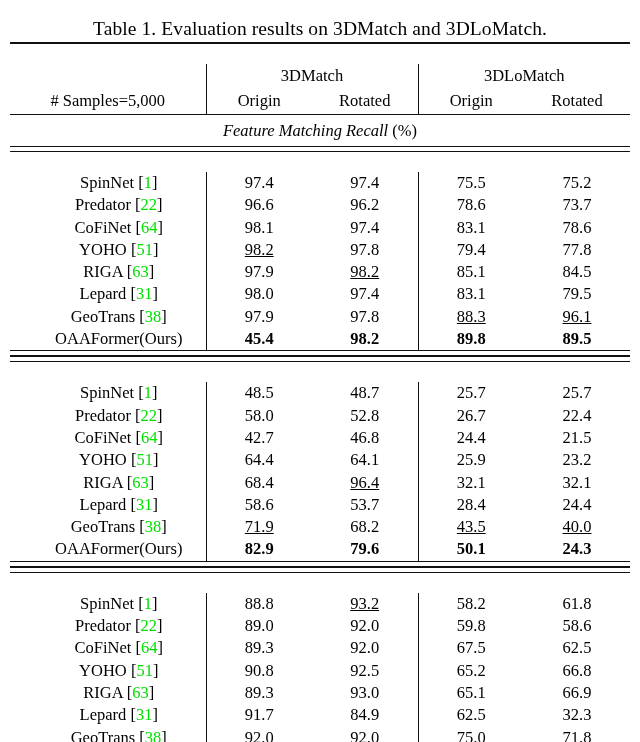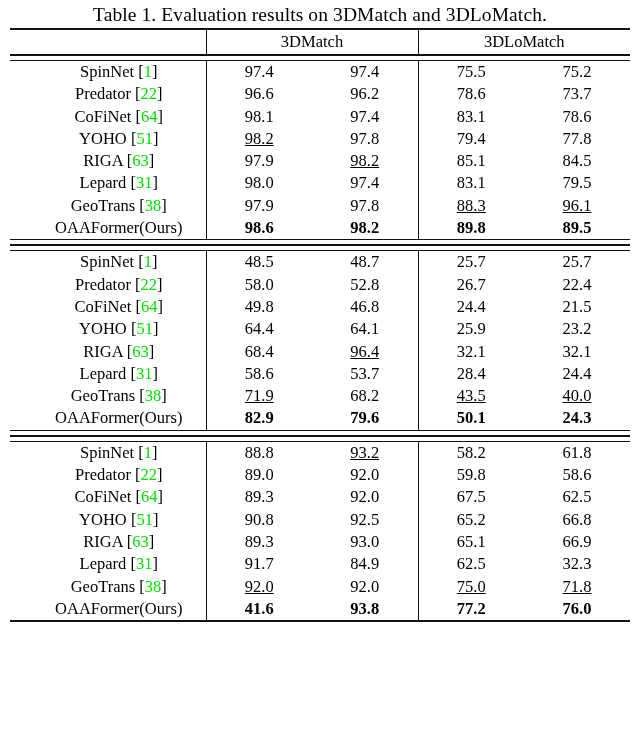--- a/index.html
+++ b/index.html
@@ -12,34 +12,35 @@
     height: 742px;
     font-family: "Liberation Serif", "DejaVu Serif", serif;
     color: #000000;
     overflow: hidden;
   }
 
   #caption {
     text-align: center;
     font-size: 19.5px;
     line-height: 26px;
-    padding-top: 2px;
+    padding-top: 16px;
     letter-spacing: 0.1px;
   }
 
   #table-wrap {
     width: 620px;
     margin: 0 auto;
     position: relative;
   }
 
   table.tbl {
     width: 100%;
     border-collapse: collapse;
     font-size: 16.5px;
+    margin-top: 20px;
   }
 
   
   .rule-thick {
     height: 0;
     border-top: 2.6px solid #111;
   }
   .rule-thin {
     height: 0;
     border-top: 1.2px solid #111;
@@ -122,27 +123,38 @@
         <col class="c-v">
         <col class="c-v">
         <col class="c-v">
     </colgroup>
     <tbody>
       <tr>
         <td class="hdr-group"></td>
         <td class="hdr-group sep-l" colspan="2">3DMatch</td>
         <td class="hdr-group sep-l" colspan="2">3DLoMatch</td>
       </tr>
+      <tr>
+        <td class="hdr-label"># Samples=5,000</td>
+        <td class="hdr-sub sep-l">Origin</td>
+        <td class="hdr-sub">Rotated</td>
+        <td class="hdr-sub sep-l">Origin</td>
+        <td class="hdr-sub">Rotated</td>
+      </tr>
     </tbody>
   </table>
 
   <div class="rule-thin"></div>
 
   <div id="sections-host">
   <div class="section-block">
+    <div class="section-title">
+      <span>Feature Matching Recall </span>
+      <span class="pct">(%)</span>
+    </div>
     <div class="rule-double"></div>
     <table class="tbl">
       <colgroup>
         <col class="c-label">
             <col class="c-v">
             <col class="c-v">
             <col class="c-v">
             <col class="c-v">
       </colgroup>
       <tbody>
@@ -190,21 +202,21 @@
             </tr>
             <tr class="datarow">
               <td class="rowlabel"><span>GeoTrans</span><span> [<span class="cite-num">38</span>]</span></td>
               <td class="val sep-l"><span>97.9</span></td>
               <td class="val"><span>97.8</span></td>
               <td class="val sep-l"><span class="second">88.3</span></td>
               <td class="val"><span class="second">96.1</span></td>
             </tr>
             <tr class="datarow">
               <td class="rowlabel"><span>OAAFormer(Ours)</span></td>
-              <td class="val sep-l"><span class="best">98.6</span></td>
+              <td class="val sep-l"><span class="best">45.4</span></td>
               <td class="val"><span class="best">98.2</span></td>
               <td class="val sep-l"><span class="best">89.8</span></td>
               <td class="val"><span class="best">89.5</span></td>
             </tr>
           </tbody>
     </table>
   </div>
 <div class="rule-double"></div>
   <div class="section-block">
     <div class="rule-double"></div>
@@ -226,21 +238,21 @@
             </tr>
             <tr class="datarow">
               <td class="rowlabel"><span>Predator</span><span> [<span class="cite-num">22</span>]</span></td>
               <td class="val sep-l"><span>58.0</span></td>
               <td class="val"><span>52.8</span></td>
               <td class="val sep-l"><span>26.7</span></td>
               <td class="val"><span>22.4</span></td>
             </tr>
             <tr class="datarow">
               <td class="rowlabel"><span>CoFiNet</span><span> [<span class="cite-num">64</span>]</span></td>
-              <td class="val sep-l"><span>49.8</span></td>
+              <td class="val sep-l"><span>42.7</span></td>
               <td class="val"><span>46.8</span></td>
               <td class="val sep-l"><span>24.4</span></td>
               <td class="val"><span>21.5</span></td>
             </tr>
             <tr class="datarow">
               <td class="rowlabel"><span>YOHO</span><span> [<span class="cite-num">51</span>]</span></td>
               <td class="val sep-l"><span>64.4</span></td>
               <td class="val"><span>64.1</span></td>
               <td class="val sep-l"><span>25.9</span></td>
               <td class="val"><span>23.2</span></td>

